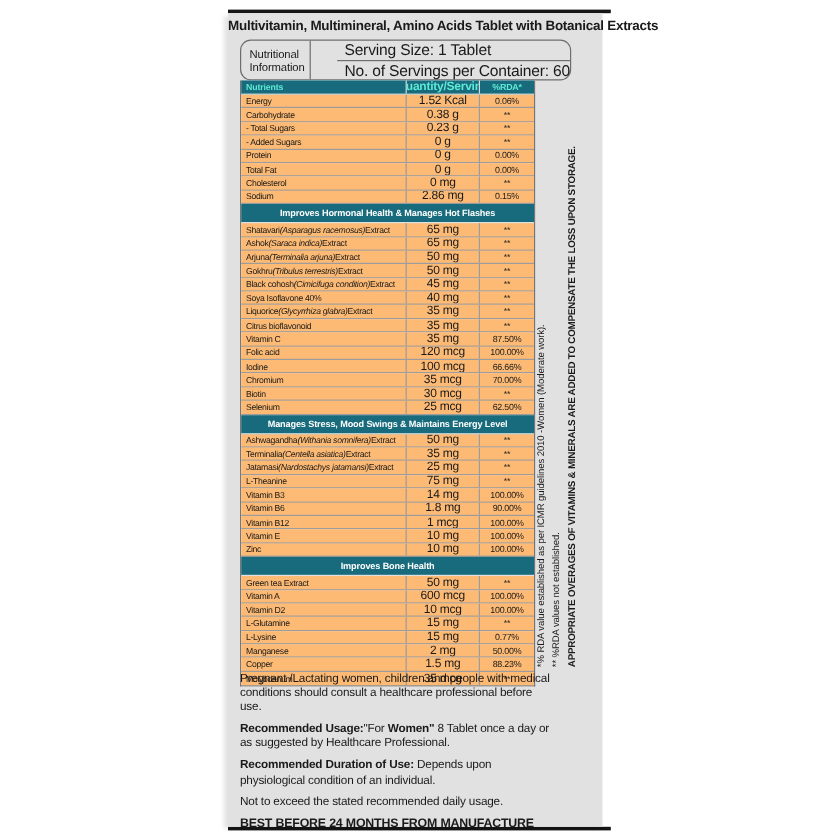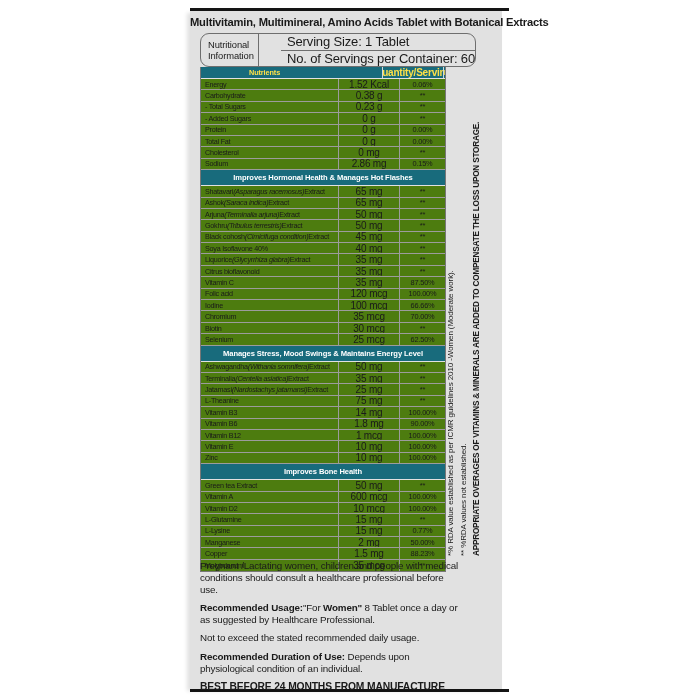--- a/index.html
+++ b/index.html
@@ -31,29 +31,29 @@
   .info-right .cell{
     flex:1;display:flex;align-items:center;padding-left:6px;
     font-size:13px;letter-spacing:-0.15px;white-space:nowrap;
   }
   .info-right .cell:first-child{border-bottom:1px solid #6e6e6e;}
   
   .table{
     position:absolute;left:10px;top:56px;width:246px;
     border:1px solid #777;border-top:none;box-sizing:border-box;background:#fff;
   }
-  .row{display:flex;height:11.4px;box-sizing:border-box;border-bottom:1px solid #9c9c9c;background:#4d7c0f;}
+  .row{display:flex;height:11.4px;box-sizing:border-box;border-bottom:1px solid #9c9c9c;background:#fdba74;}
   .row:last-child{border-bottom:none;}
   .col{box-sizing:border-box;overflow:hidden;white-space:nowrap;display:flex;align-items:center;}
   .col.name{flex:0 0 138px;border-right:1px solid #9c9c9c;padding-left:4px;
     font-size:7.2px;letter-spacing:-0.25px;}
   .col.qty{flex:0 0 61px;border-right:1px solid #9c9c9c;justify-content:center;font-size:10px;letter-spacing:-0.2px;}
   .col.rda{flex:1;justify-content:center;font-size:7.4px;letter-spacing:-0.2px;}
   .sci{font-style:italic;}
-  .row.head{background:#186b7c;color:#fde047;font-weight:bold;border-bottom:1px solid #e1e1e1;height:12px;padding-left:44px;}
+  .row.head{background:#186b7c;color:#5eead4;font-weight:bold;border-bottom:1px solid #e1e1e1;height:12px;}
   .row.head .col{border-right:1px solid #cfdadd;}
   .row.head .col.rda{border-right:none;}
   .row.head .col.name{font-size:7.3px;letter-spacing:-0.1px;}
   .row.section-row{
     background:#186b7c;color:#fff;font-weight:bold;justify-content:center;align-items:center;
     font-size:7.6px;letter-spacing:-0.1px;border-bottom:1px solid #e1e1e1;height:16px;
   }
   
   .side-note{
     position:absolute;top:545px;transform:rotate(-90deg);transform-origin:0 0;
@@ -450,18 +450,18 @@
       </div>
   </div>
 
   <div class="side-note n1">*% RDA value established as per ICMR guidelines 2010 -Women (Moderate work).</div>
   <div class="side-note n2">** %RDA values not established.</div>
   <div class="side-note n3">APPROPRIATE OVERAGES OF VITAMINS &amp; MINERALS ARE ADDED TO COMPENSATE THE LOSS UPON STORAGE.</div>
 
   <div class="footer">
     <p>Pregnant /Lactating women, children and people with medical conditions should consult a healthcare professional before use.</p>
     <p><span class="b">Recommended Usage:</span><span>"For </span><span class="b">Women"</span><span> 8 Tablet once a day or as suggested by Healthcare Professional.</span></p>
+    <p><span class="b">Recommended Duration of Use:</span><span> Depends upon physiological condition of an individual.</span></p>
     <p>Not to exceed the stated recommended daily usage.</p>
-    <p><span class="b">Recommended Duration of Use:</span><span> Depends upon physiological condition of an individual.</span></p>
     <p class="best">BEST BEFORE 24 MONTHS FROM MANUFACTURE</p>
   </div>
 
 </div>
 
 </body></html>

